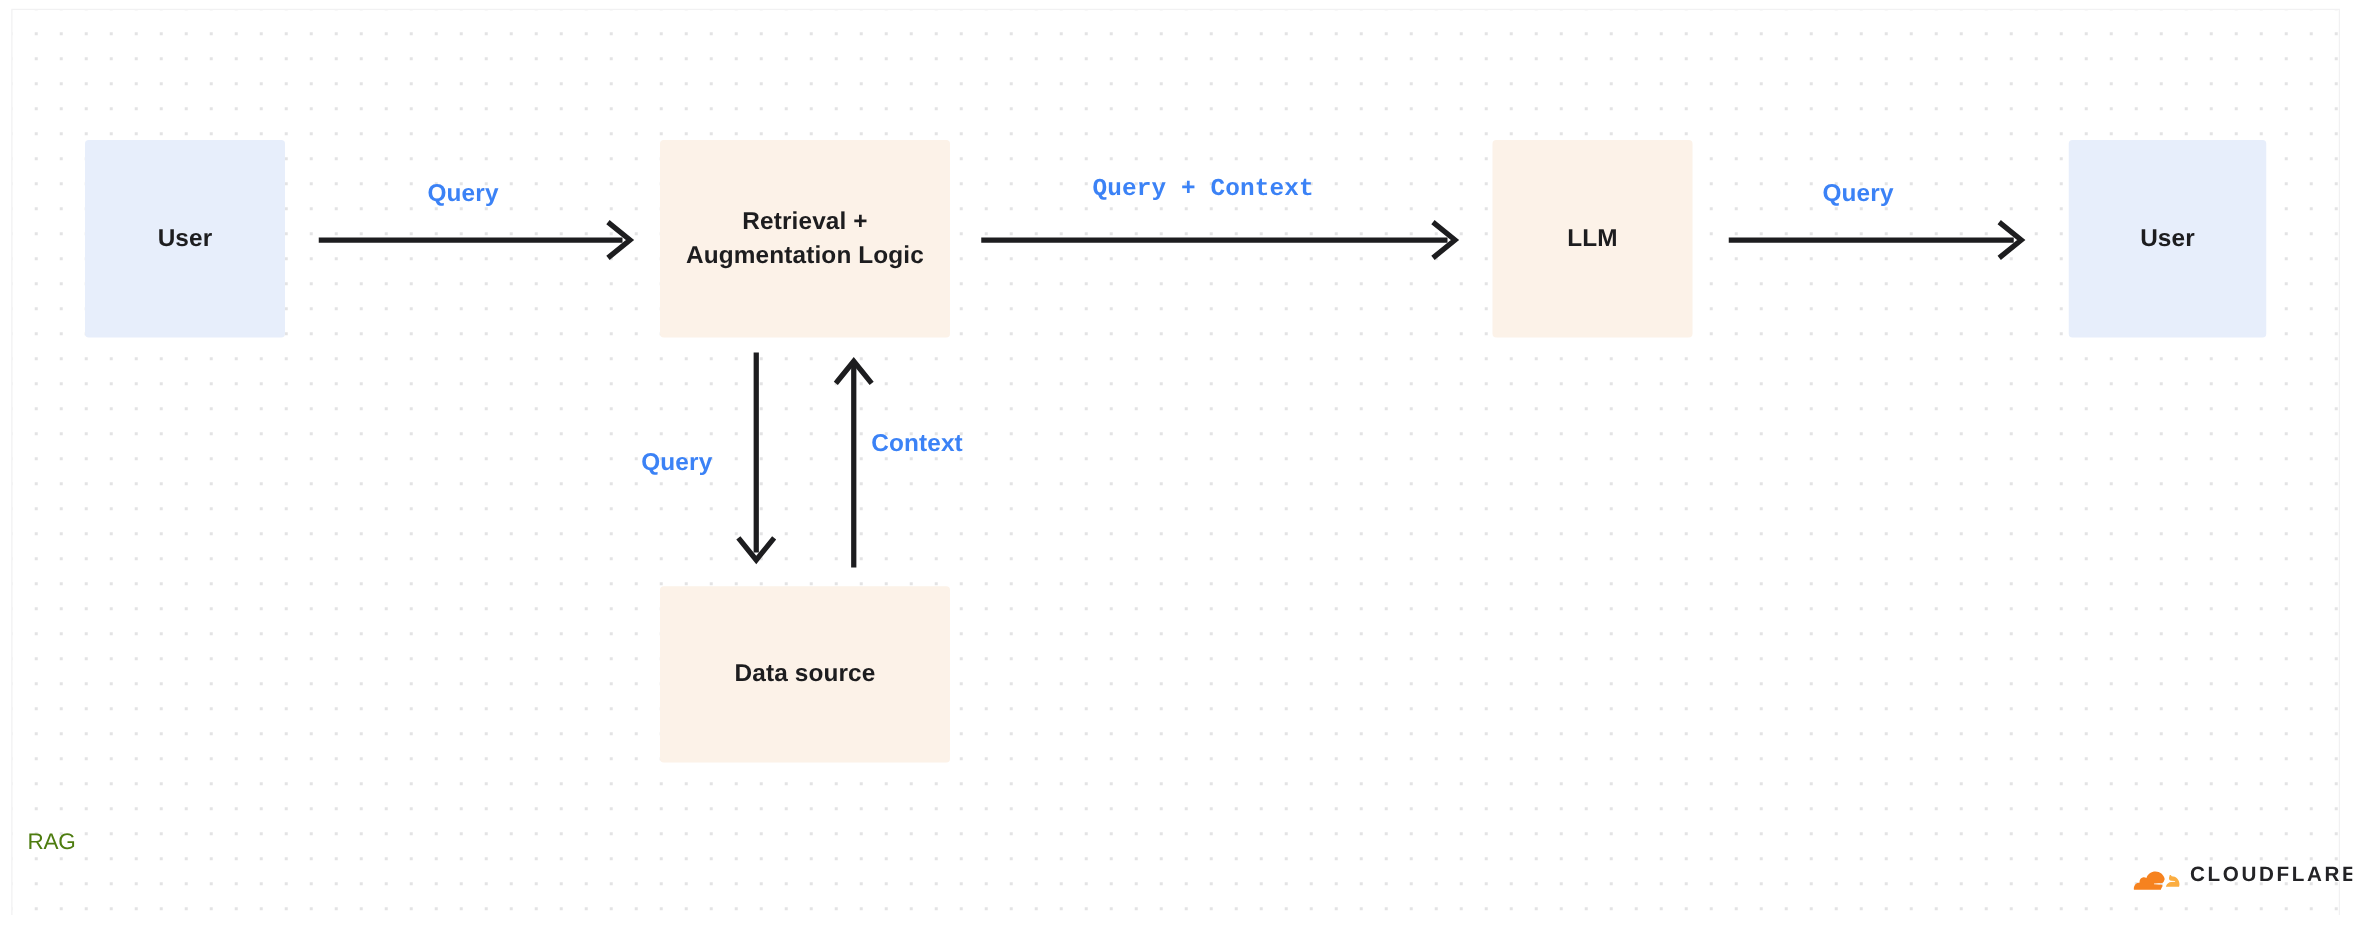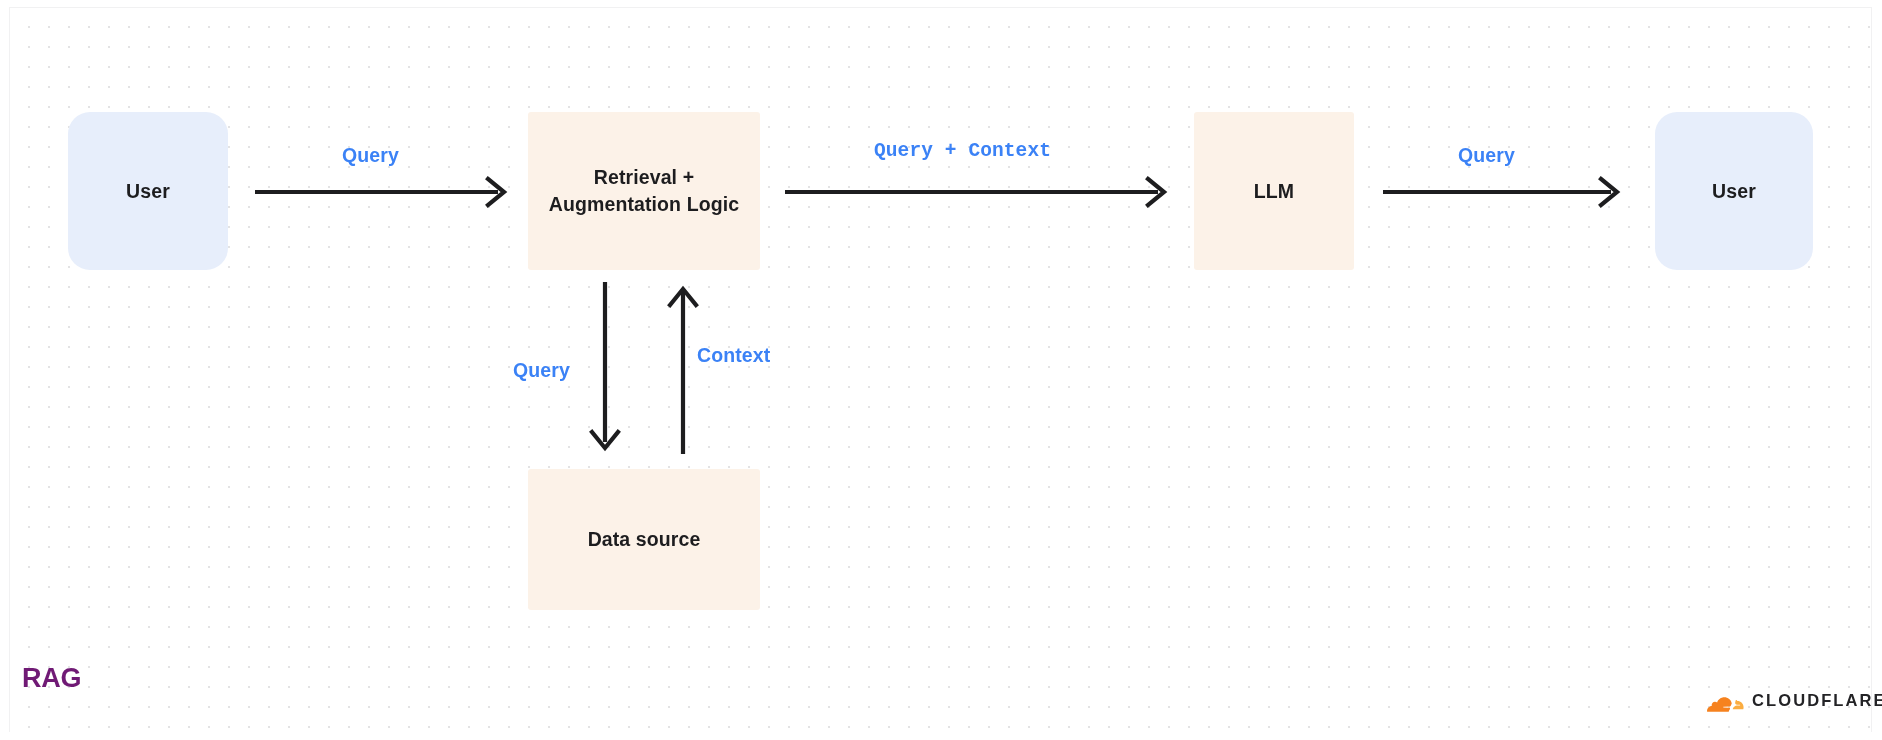--- a/index.html
+++ b/index.html
@@ -39,42 +39,42 @@
     align-items: center;
     justify-content: center;
     text-align: center;
     border-radius: 3px;
     font-weight: bold;
     font-size: 19.5px;
     line-height: 27px;
     color: #1d1d1f;
     letter-spacing: 0.1px;
   }
-  .node-blue { background: #e7eefb; border-radius: 22px; }
+  .node-blue { background: #e7eefb; }
   .node-peach { background: #fcf2e8; }
 
   .edge-label {
     position: absolute;
     font-weight: bold;
     font-size: 19.5px;
     color: #3b82f6;
     white-space: nowrap;
     letter-spacing: 0.1px;
   }
   .arrow-svg {
     position: absolute;
     overflow: visible;
   }
   #rag-title {
     position: absolute;
     left: 22px;
     top: 663px;
-    font-size: 27px;
-    font-weight: bold;
-    color: #701a75;
+    font-size: 18px;
+    font-weight: normal;
+    color: #4d7c0f;
     letter-spacing: -0.2px;
   }
   #cf-logo {
     position: absolute;
     left: 1698px;
     top: 688px;
     display: flex;
     align-items: center;
     gap: 8px;
   }

